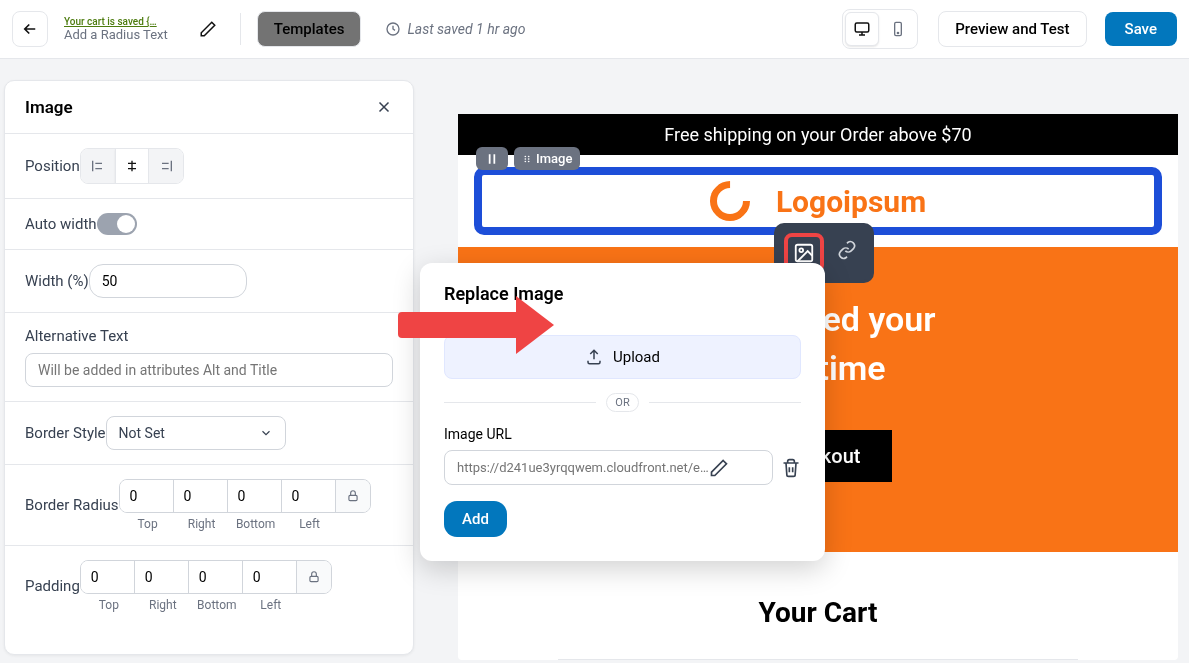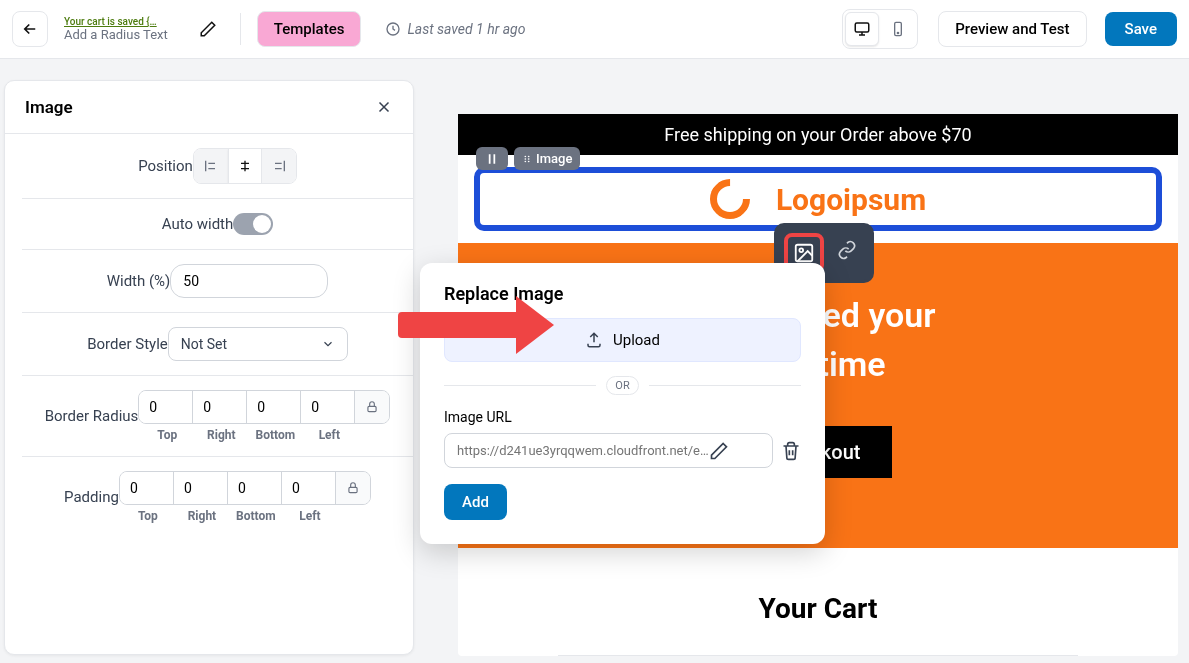--- a/index.html
+++ b/index.html
@@ -5,79 +5,79 @@
 * { box-sizing: border-box; margin: 0; padding: 0; font-family: -apple-system, BlinkMacSystemFont, "Segoe UI", Roboto, sans-serif; }
 body { background: #f3f4f6; width: 1189px; height: 663px; overflow: hidden; position: relative; }
 
 .topbar { background: #fff; height: 59px; display: flex; align-items: center; padding: 0 12px; border-bottom: 1px solid #e5e7eb; gap: 8px; }
 .back-btn { width: 36px; height: 36px; border: 1px solid #e5e7eb; border-radius: 8px; display: flex; align-items: center; justify-content: center; cursor: pointer; }
 .title-block { flex: 0 0 auto; margin-left: 8px; max-width: 160px; }
 .title-main { font-size: 10px; font-weight: 500; color: #4d7c0f; white-space: nowrap; overflow: hidden; text-overflow: ellipsis; text-decoration: underline; }
 .title-sub { font-size: 13px; color: #6b7280; }
 .edit-title-btn { width: 32px; height: 32px; display: flex; align-items: center; justify-content: center; cursor: pointer; margin-left: 16px; }
 .divider-v { width: 1px; height: 32px; background: #e5e7eb; margin: 0 8px; }
-.templates-btn { border: 1px solid #e5e7eb; border-radius: 8px; padding: 8px 16px; font-size: 15px; font-weight: 500; cursor: pointer; background: #f9a8d4; }
+.templates-btn { border: 1px solid #e5e7eb; border-radius: 8px; padding: 8px 16px; font-size: 15px; font-weight: 500; cursor: pointer; background: #737373; }
 .last-saved { display: flex; align-items: center; gap: 6px; margin-left: 16px; color: #6b7280; font-style: italic; font-size: 14px; }
 .spacer { flex: 1; }
 .device-toggle { border: 1px solid #e5e7eb; border-radius: 8px; display: flex; padding: 2px; gap: 2px; }
 .device-btn { width: 34px; height: 34px; display: flex; align-items: center; justify-content: center; border-radius: 6px; cursor: pointer; }
 .device-btn.active { background: #fff; box-shadow: 0 1px 2px rgba(0,0,0,.1); border: 1px solid #e5e7eb; }
 .preview-btn { border: 1px solid #e5e7eb; border-radius: 8px; padding: 8px 16px; font-size: 15px; font-weight: 500; cursor: pointer; background: #fff; margin-left: 12px; }
 .save-btn { background: #0277bd; color: #fff; border: none; border-radius: 8px; padding: 8px 20px; font-size: 15px; font-weight: 500; cursor: pointer; margin-left: 10px; }
 
 .sidebar { position: absolute; left: 4px; top: 80px; width: 410px; background: #fff; border: 1px solid #e5e7eb; border-radius: 10px; box-shadow: 0 1px 3px rgba(0,0,0,.06); display: flex; flex-direction: column; height: 575px; overflow: hidden; }
 .side-head { display: flex; align-items: center; justify-content: space-between; padding: 16px 20px; border-bottom: 1px solid #e5e7eb; }
 .side-title { font-size: 17px; font-weight: 600; }
 .close-x { cursor: pointer; font-size: 20px; color: #374151; }
-.side-row { padding: 14px 20px; border-bottom: 1px solid #e5e7eb; display: flex; align-items: center; justify-content: center; font-size: 15px; color: #374151; margin-left: 17px; }
+.side-row { padding: 14px 20px; border-bottom: 1px solid #e5e7eb; display: flex; align-items: center; justify-content: flex-start; font-size: 15px; color: #374151; }
 .side-row-col { padding: 14px 20px; border-bottom: 1px solid #e5e7eb; font-size: 15px; color: #374151; }
 .side-row-col .label { margin-bottom: 8px; }
 .seg-group { display: flex; border: 1px solid #e5e7eb; border-radius: 8px; overflow: hidden; }
 .seg-btn { width: 34px; height: 34px; display: flex; align-items: center; justify-content: center; cursor: pointer; background: #f3f4f6; }
 .seg-btn.active { background: #fff; border-left: 1px solid #e5e7eb; border-right: 1px solid #e5e7eb; box-shadow: 0 1px 2px rgba(0,0,0,.08); }
 .toggle { width: 40px; height: 22px; background: #9ca3af; border-radius: 11px; position: relative; cursor: pointer; }
 .toggle::after { content: ""; position: absolute; right: 2px; top: 2px; width: 18px; height: 18px; background: #fff; border-radius: 50%; }
 .text-input { border: 1px solid #d1d5db; border-radius: 8px; padding: 8px 12px; font-size: 14px; width: 100%; }
 .text-input.short { width: 158px; border-radius: 14px; }
 .select-input { border: 1px solid #d1d5db; border-radius: 8px; padding: 8px 12px; font-size: 14px; width: 180px; display: flex; justify-content: space-between; align-items: center; cursor: pointer; }
 .quad-wrap { display: flex; flex-direction: column; align-items: flex-end; gap: 4px; }
 .quad-inputs { display: flex; border: 1px solid #d1d5db; border-radius: 8px; overflow: hidden; }
 .quad-inputs input { border: none; border-right: 1px solid #d1d5db; width: 54px; padding: 8px 10px; font-size: 14px; }
 .quad-inputs .lock { width: 34px; display: flex; align-items: center; justify-content: center; background: #f9fafb; cursor: pointer; }
 .quad-labels { display: flex; font-size: 12px; color: #6b7280; padding-right: 34px; }
-.quad-labels span { width: 54px; text-align: center; font-weight: bold; }
+.quad-labels span { width: 54px; text-align: center; }
 
 .canvas { position: absolute; left: 458px; top: 114px; width: 720px; background: #fff; border-radius: 4px; }
 .banner { background: #000; color: #fff; text-align: center; font-size: 18px; padding: 10px 0; position: relative; }
 .float-ctrls { position: absolute; left: 18px; top: 33px; display: flex; gap: 6px; z-index: 5; }
 .pill { background: #6b7280; border-radius: 6px; padding: 4px 8px; display: flex; align-items: center; gap: 4px; color: #fff; font-size: 13px; font-weight: 500; }
-.logo-box { border: 6px solid #1d4ed8; border-radius: 10px; margin: 12px 16px 0 16px; padding: 6px 0; display: flex; align-items: center; justify-content: center; gap: 26px; }
+.logo-box { border: 8px solid #1d4ed8; border-radius: 10px; margin: 12px 16px 0 16px; padding: 6px 0; display: flex; align-items: center; justify-content: center; gap: 26px; }
 .logo-swirl { width: 40px; height: 40px; border: 7px solid #f97316; border-radius: 50%; border-top-color: transparent; transform: rotate(45deg); }
 .logo-text { font-size: 30px; font-weight: 700; color: #f97316; }
 .img-tools { position: absolute; left: 316px; top: 109px; background: #374151; border-radius: 10px; padding: 7px; display: flex; gap: 6px; border: 3px solid #374151; z-index: 6; }
 .img-tool-main { width: 40px; height: 40px; border: 4px solid #ef4444; border-radius: 8px; display: flex; align-items: center; justify-content: center; color: #fff; background: #374151; }
 .img-tool-sec { width: 34px; height: 34px; display: flex; align-items: center; justify-content: center; color: #d1d5db; }
 .hero { background: #f97316; padding: 48px 30px 70px 30px; text-align: center; color: #fff; margin-top: 12px; }
 .hero h1 { font-size: 34px; font-weight: 600; line-height: 1.45; }
 .checkout-btn { background: #000; color: #fff; display: inline-block; padding: 14px 32px; font-size: 20px; font-weight: 500; margin-top: 36px; }
 .cart-head { text-align: center; font-size: 28px; font-weight: 700; padding: 44px 0 30px 0; }
 .cart-hr { height: 1px; background: #e5e7eb; margin: 0 100px; }
 
 .popup { position: absolute; left: 420px; top: 263px; width: 405px; background: #fff; border-radius: 12px; box-shadow: 0 8px 28px rgba(0,0,0,.18); padding: 20px 24px 24px 24px; z-index: 10; }
-.popup-title { font-size: 18px; font-weight: 600; margin-bottom: 14px; }
+.popup-title { font-size: 18px; font-weight: 600; margin-bottom: 31px; }
 .upload-btn { width: 100%; background: #eef2ff; border: 1px solid #e0e7ff; border-radius: 8px; padding: 12px; display: flex; align-items: center; justify-content: center; gap: 10px; font-size: 15px; cursor: pointer; }
 .or-row { display: flex; align-items: center; gap: 10px; margin: 14px 0; }
 .or-row hr { flex: 1; border: none; border-top: 1px solid #e5e7eb; }
 .or-pill { border: 1px solid #e5e7eb; border-radius: 12px; font-size: 11px; padding: 2px 8px; color: #6b7280; }
 .url-label { font-size: 14px; margin-bottom: 8px; }
 .url-row { display: flex; align-items: center; gap: 8px; }
 .url-input { flex: 1; border: 1px solid #d1d5db; border-radius: 8px; padding: 9px 30px 9px 12px; font-size: 13px; color: #9ca3af; position: relative; }
 .url-edit { position: absolute; right: 72px; width: 20px; height: 20px; cursor: pointer; color: #374151; }
 .trash { width: 20px; height: 20px; cursor: pointer; color: #374151; }
-.add-btn { background: #0277bd; color: #fff; border: none; border-radius: 8px; padding: 9px 18px; font-size: 15px; font-weight: 500; cursor: pointer; margin-top: 16px; text-align: right; }
+.add-btn { background: #0277bd; color: #fff; border: none; border-radius: 13px; padding: 9px 18px; font-size: 15px; font-weight: 500; cursor: pointer; margin-top: 16px; text-align: right; }
 
 .arrow { position: absolute; left: 398px; top: 312px; z-index: 12; }
 .arrow-shaft { width: 120px; height: 26px; background: #ef4444; border-radius: 4px 0 0 4px; }
 .arrow-head { position: absolute; left: 118px; top: -16px; width: 0; height: 0; border-top: 29px solid transparent; border-bottom: 29px solid transparent; border-left: 38px solid #ef4444; }
 
 svg { display: block; }
 </style>
 </head>
 <body>
 
@@ -154,20 +154,24 @@
     </div>
   </div>
   <div class="side-row">
     <span>Auto width</span>
     <div class="toggle"></div>
   </div>
   <div class="side-row">
     <span>Width (%)</span>
     <input class="text-input short" value="50" style="">
   </div>
+  <div class="side-row-col">
+    <div class="label">Alternative Text</div>
+    <input class="text-input" placeholder="Will be added in attributes Alt and Title" style="">
+  </div>
   <div class="side-row">
     <span>Border Style</span>
     <div class="select-input">
       <span>Not Set</span>
       <svg width="14" height="14" viewBox="0 0 24 24" fill="none" stroke="#374151" stroke-width="2">
           <path d="M6 9l6 6 6-6"></path>
         </svg>
     </div>
   </div>
   <div class="side-row">

